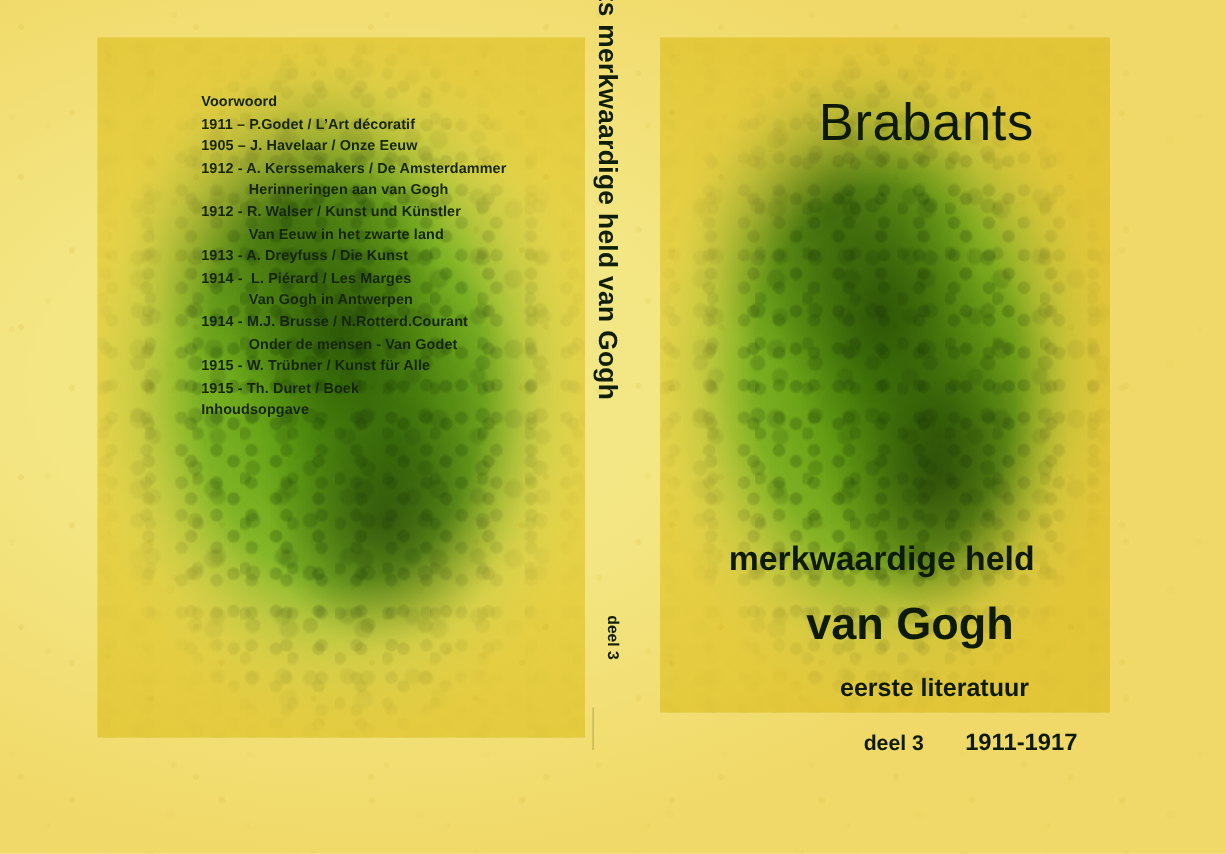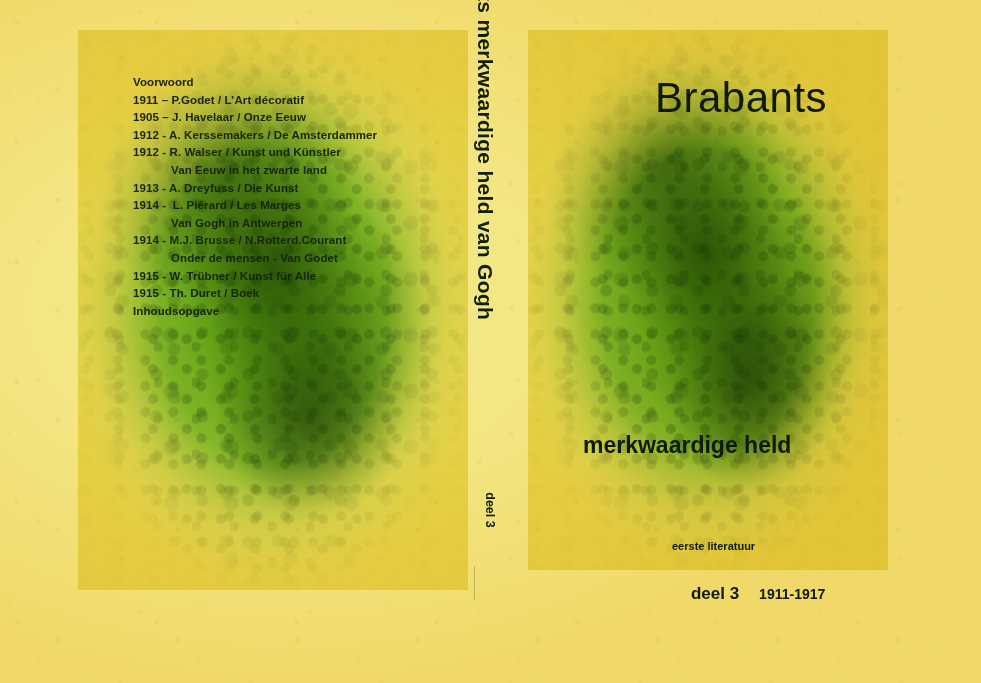--- a/index.html
+++ b/index.html
@@ -91,21 +91,21 @@
     position: absolute;
     left: 133px;
     top: 74px;
     width: 340px;
     color: #15250a;
     font-size: 11.5px;
     font-weight: bold;
     line-height: 17.6px;
     letter-spacing: 0.1px;
   }
-  #contents-list .line { white-space: pre; }
+  #contents-list .line { white-space: pre; margin-left: 28px; }
   #contents-list .indent { padding-left: 38px; }
 
   
   #spine {
     position: absolute;
     left: 470px;
     top: 20px;
     width: 54px;
     height: 560px;
   }
@@ -148,52 +148,52 @@
     top: 74px;
     font-size: 42px;
     font-weight: normal;
     color: #0d1a05;
     letter-spacing: 0.5px;
   }
   #front-subtitle-1 {
     position: absolute;
     left: 583px;
     top: 432px;
-    font-size: 23px;
+    font-size: 27px;
     font-weight: bold;
     color: #0d1a05;
   }
   #front-subtitle-2 {
     position: absolute;
     left: 645px;
     top: 478px;
     font-size: 36px;
     font-weight: bold;
     color: #0d1a05;
   }
   #front-series {
     position: absolute;
     left: 672px;
     top: 540px;
-    font-size: 11px;
+    font-size: 20px;
     font-weight: bold;
     color: #0d1a05;
   }
   #front-volume-row {
     position: absolute;
     left: 672px;
     top: 564px;
     font-size: 17px;
     font-weight: bold;
     color: #0d1a05;
     white-space: pre;
   }
   #front-volume-row .years {
-    font-size: 14px;
-    padding-left: 20px;
+    font-size: 19px;
+    padding-left: 33px;
     text-align: right;
   }
 </style>
 </head>
 <body>
 
 <div class="cover">
 
   <div class="portrait" id="back-portrait">
     <div class="blob"></div>
@@ -209,38 +209,40 @@
     <div class="head h2"></div>
     <div class="grain"></div>
     <div class="edgefade"></div>
   </div>
 
   <div id="contents-list">
       <div class="line">Voorwoord</div>
       <div class="line">1911 – P.Godet / L’Art décoratif</div>
       <div class="line">1905 – J. Havelaar / Onze Eeuw</div>
       <div class="line">1912 - A. Kerssemakers / De Amsterdammer</div>
+      <div class="line indent">Herinneringen aan van Gogh</div>
       <div class="line">1912 - R. Walser / Kunst und Künstler</div>
       <div class="line indent">Van Eeuw in het zwarte land</div>
       <div class="line">1913 - A. Dreyfuss / Die Kunst</div>
       <div class="line">1914 -  L. Piérard / Les Marges</div>
       <div class="line indent">Van Gogh in Antwerpen</div>
       <div class="line">1914 - M.J. Brusse / N.Rotterd.Courant</div>
       <div class="line indent">Onder de mensen - Van Godet</div>
       <div class="line">1915 - W. Trübner / Kunst für Alle</div>
       <div class="line">1915 - Th. Duret / Boek</div>
       <div class="line">Inhoudsopgave</div>
     </div>
 
   <div id="spine">
     <div id="spine-title">Brabants merkwaardige held van Gogh</div>
     <div id="spine-volume">deel 3</div>
   </div>
   <div id="spine-fold"></div>
 
   <div id="front-title">Brabants</div>
   <div id="front-subtitle-1">merkwaardige held</div>
+  <div id="front-subtitle-2">van Gogh</div>
   <div id="front-series">eerste literatuur</div>
   <div id="front-volume-row">
     <span>deel 3</span><span class="years">1911-1917</span>
   </div>
 
 </div>
 
 </body></html>

